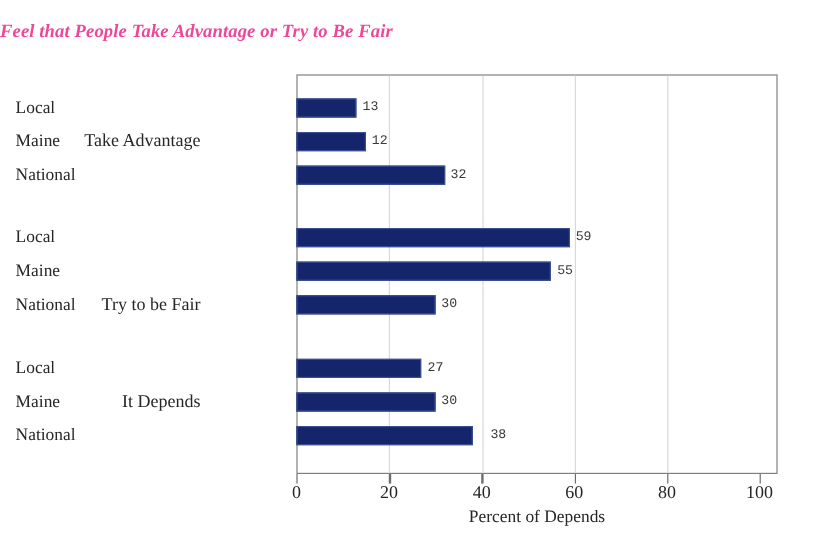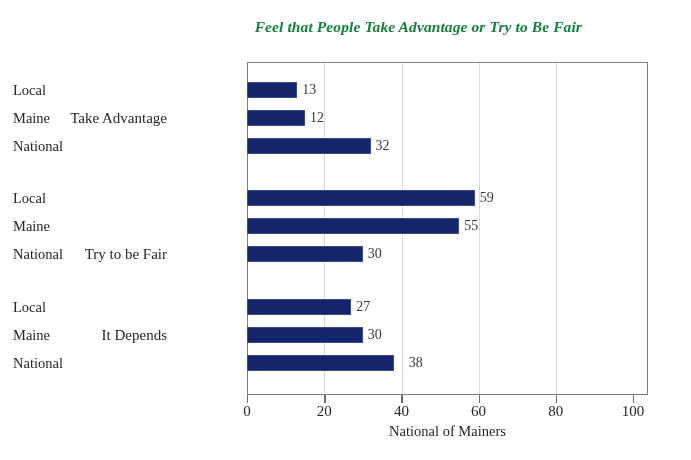--- a/index.html
+++ b/index.html
@@ -14,26 +14,26 @@
     font-family: "Liberation Serif", "DejaVu Serif", serif;
     overflow: hidden;
   }
 
   
   #chart-title {
     position: absolute;
     top: 18px;
     left: 0;
     width: 582px;
-    text-align: right;
+    text-align: left;
     font-family: "Liberation Serif", "DejaVu Serif", serif;
     font-size: 15.5px;
     font-weight: bold;
     font-style: italic;
-    color: #15803d;
+    color: #ec4899;
     letter-spacing: 0.1px;
     white-space: nowrap;
   }
 
   
   #plot-area {
     position: absolute;
     left: 247px;
     top: 62px;
     width: 401px;
@@ -56,22 +56,22 @@
     left: 0;
     height: 16px;
     background: #14256b;
     border: 1px solid #3b4c94;
     box-sizing: border-box;
   }
 
   
   .value-label {
     position: absolute;
-    font-family: Liberation Serif, serif;
-    font-size: 14px;
+    font-family: Liberation Mono, monospace;
+    font-size: 11px;
     color: #3a3a3a;
     line-height: 16px;
     height: 16px;
     white-space: nowrap;
   }
 
   
   .series-label {
     position: absolute;
     right: 0;
@@ -185,15 +185,15 @@
       <div class="tick-mark" style="left: 401.4px;"></div>
       <div class="tick-label" style="left: 401.4px;">40</div>
       <div class="tick-mark" style="left: 478.6px;"></div>
       <div class="tick-label" style="left: 478.6px;">60</div>
       <div class="tick-mark" style="left: 555.8px;"></div>
       <div class="tick-label" style="left: 555.8px;">80</div>
       <div class="tick-mark" style="left: 633px;"></div>
       <div class="tick-label" style="left: 633px;">100</div>
     </div>
 
-  <div id="x-axis-title">National of Mainers</div>
+  <div id="x-axis-title">Percent of Depends</div>
 
 </div>
 
 </body></html>

